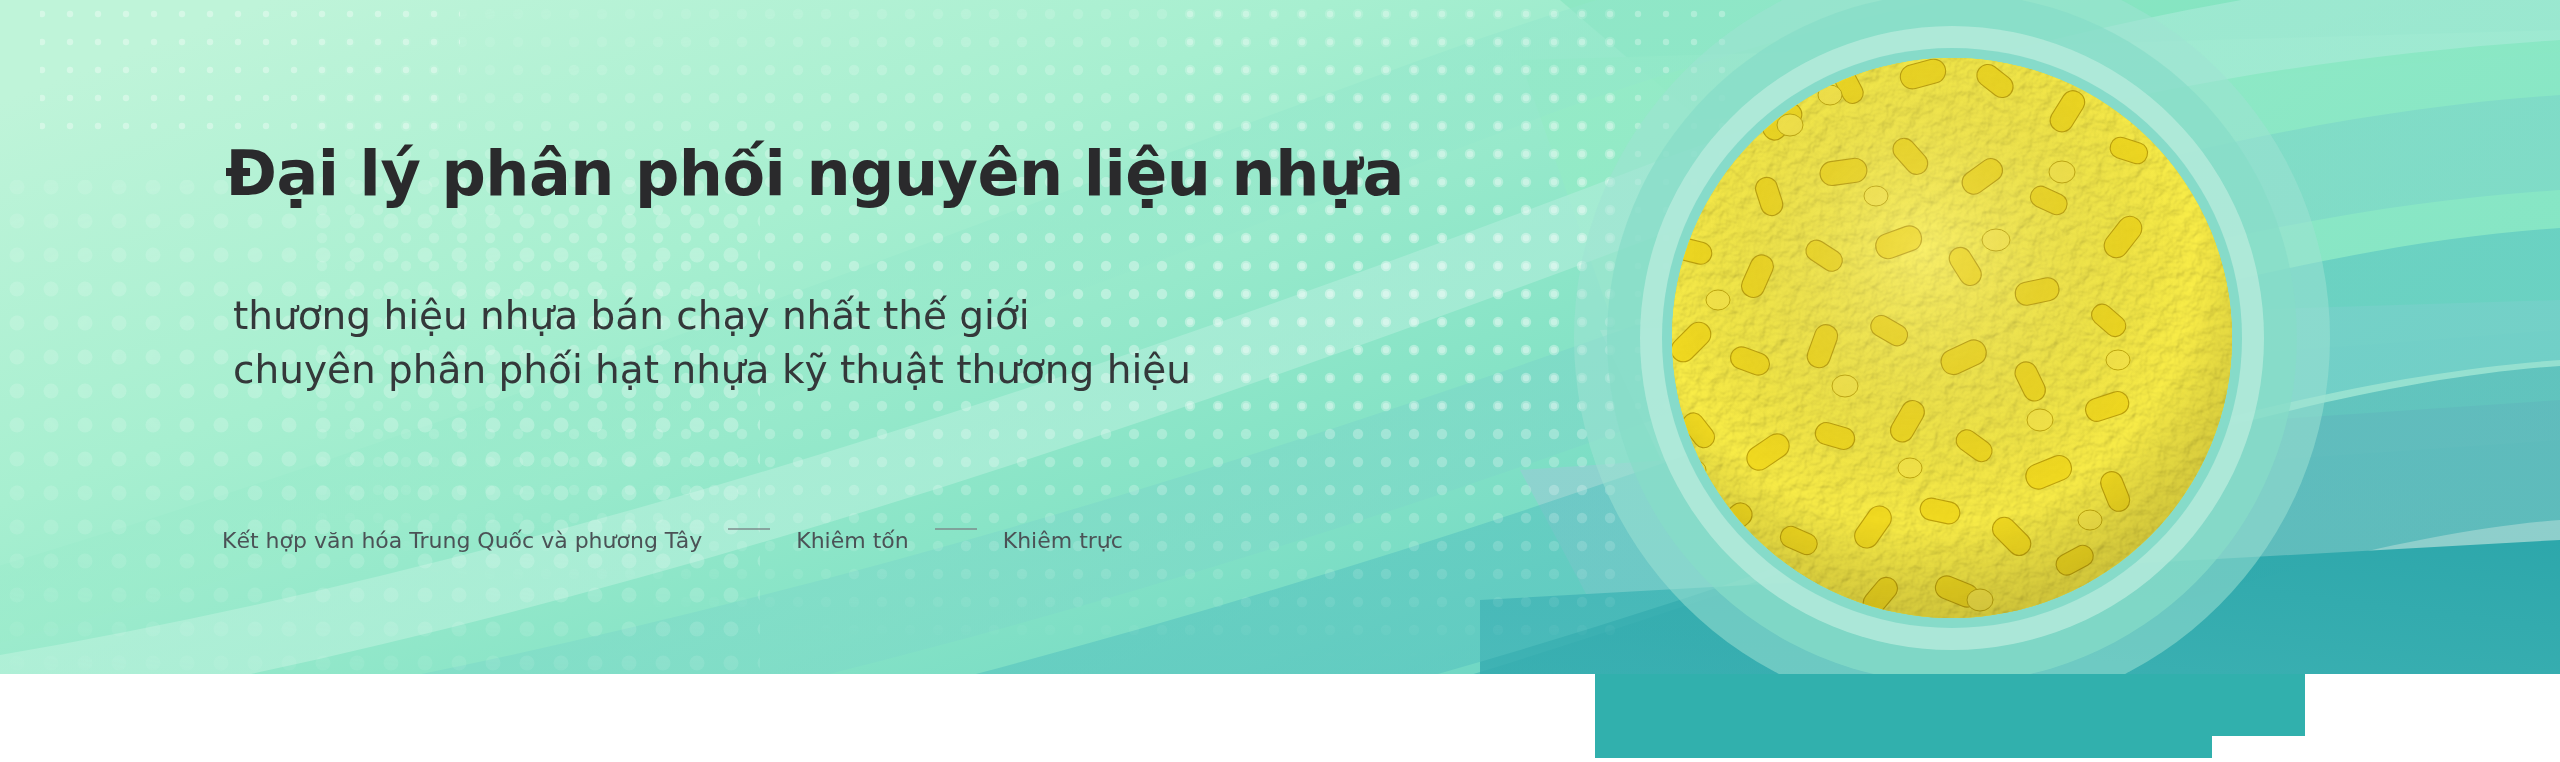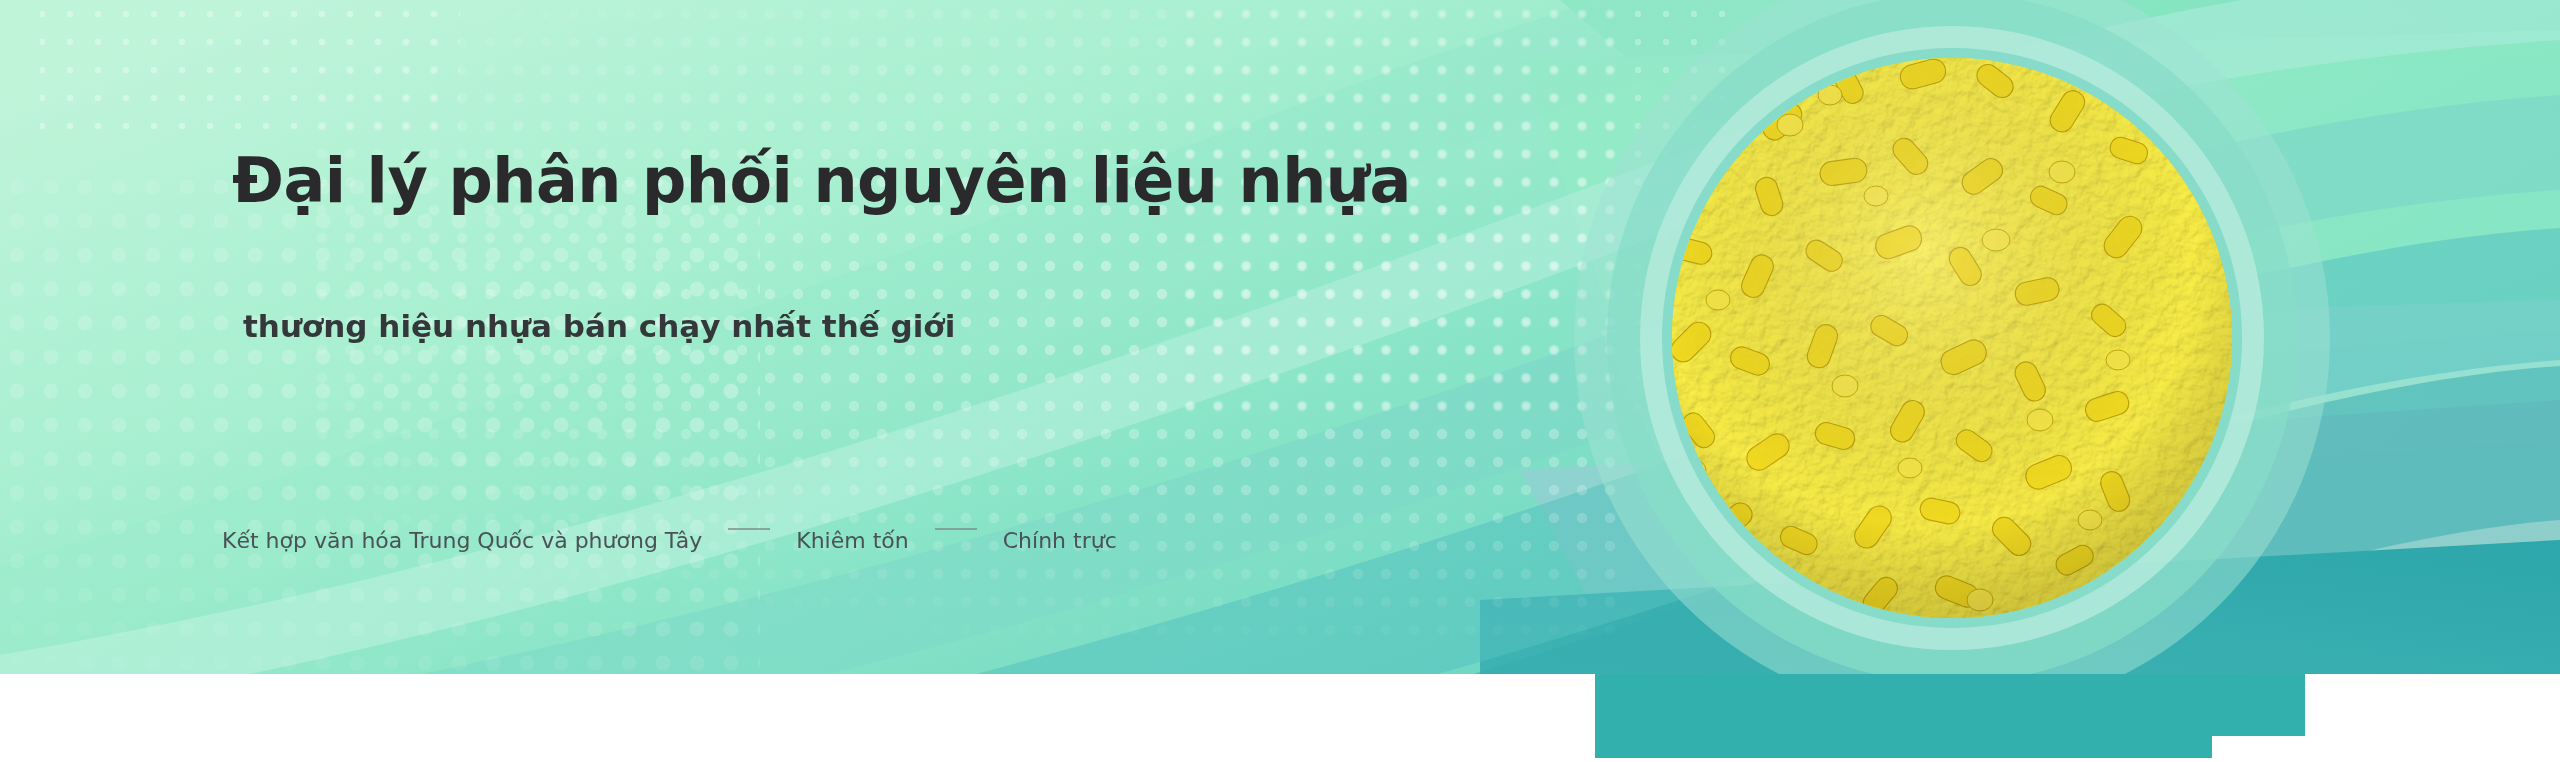--- a/index.html
+++ b/index.html
@@ -52,38 +52,38 @@
     left: 0;
     top: 0;
     width: 1500px;
     height: 674px;
   }
 
   #page-title {
     position: absolute;
     left: 225px;
     top: 141px;
-    margin: 7px;
+    margin: 0;
     font-size: 62px;
     line-height: 1.05;
     font-weight: 700;
     letter-spacing: -0.5px;
     color: #2a2a2c;
     white-space: nowrap;
     font-family: "DejaVu Sans", sans-serif;
   }
 
   #subtitle {
     position: absolute;
     left: 227px;
     top: 283px;
-    margin: 16px;
-    font-size: 31px;
+    margin: 6px;
+    font-size: 39px;
     line-height: 54px;
-    font-weight: 700;
+    font-weight: 400;
     color: #34383a;
     font-family: "DejaVu Sans", sans-serif;
     white-space: nowrap;
   }
   #subtitle .sub-line { display: block; }
 
   #tagline {
     position: absolute;
     left: 222px;
     top: 528px;
@@ -345,24 +345,25 @@
     <rect x="1595" y="674" width="710" height="62" fill="#31b0ad"></rect>
     <rect x="1595" y="674" width="617" height="84" fill="#31b0ad"></rect>
   </svg>
 
   <div id="text-col">
 
     <h1 id="page-title">Đại lý phân phối nguyên liệu nhựa</h1>
 
     <div id="subtitle">
       <span class="sub-line">thương hiệu nhựa bán chạy nhất thế giới</span>
+      <span class="sub-line">chuyên phân phối hạt nhựa kỹ thuật thương hiệu</span>
     </div>
 
     <div id="tagline">
       <span class="tag-item">Kết hợp văn hóa Trung Quốc và phương Tây</span>
       <span class="tag-sep"></span>
       <span class="tag-item">Khiêm tốn</span>
       <span class="tag-sep"></span>
-      <span class="tag-item">Chính trực</span>
+      <span class="tag-item">Khiêm trực</span>
     </div>
 
   </div>
 </div>
 
 </body></html>

